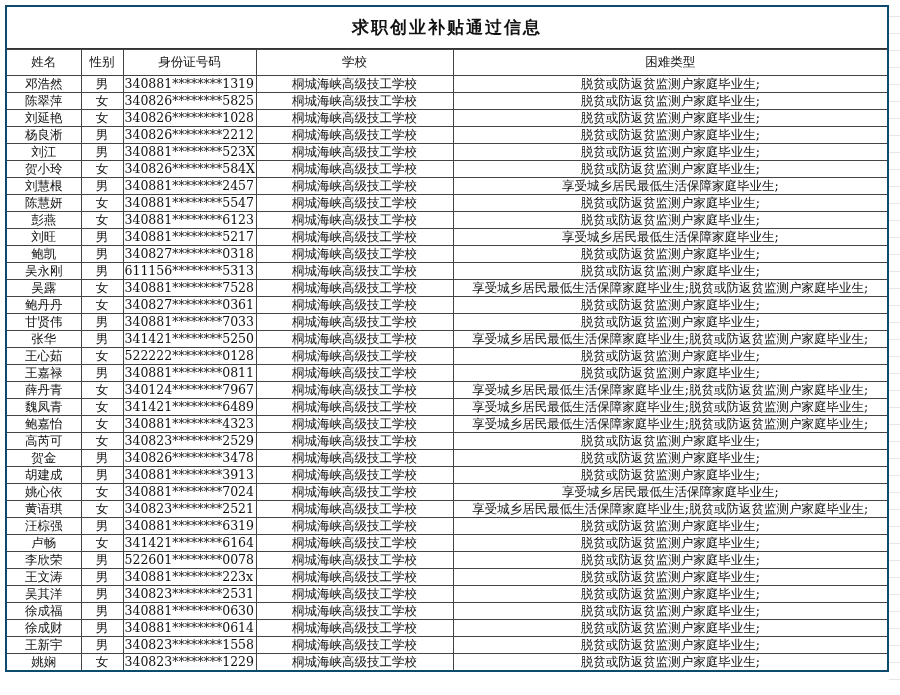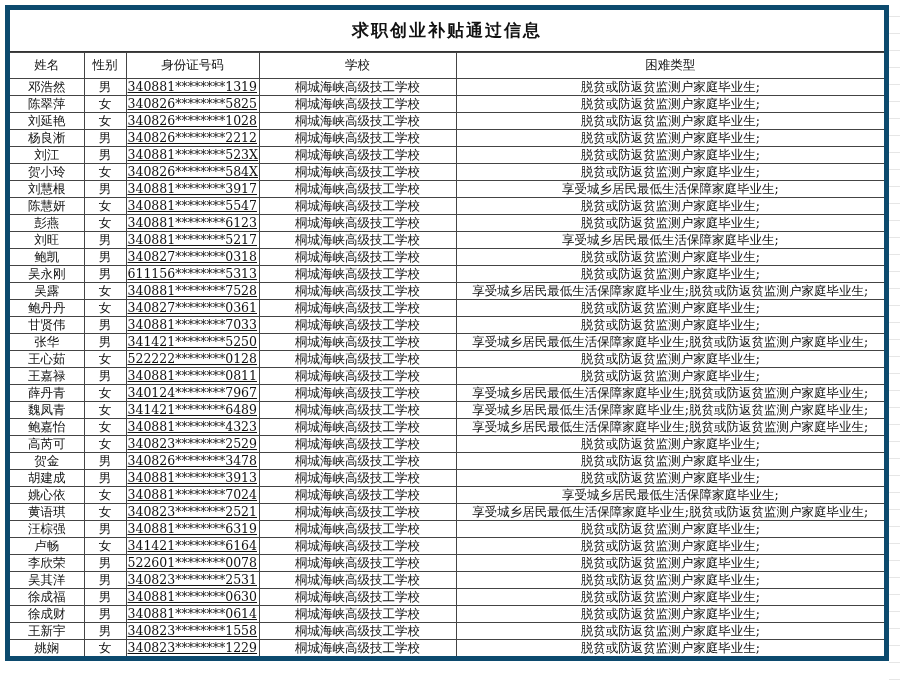--- a/index.html
+++ b/index.html
@@ -1,27 +1,27 @@
 <!DOCTYPE html>
 <html><head>
 <meta charset="utf-8">
 <style>
   html, body { margin: 0; padding: 0; background: #ffffff; }
   body { width: 900px; height: 695px; position: relative; overflow: hidden; font-family: "DejaVu Serif", "Liberation Serif", serif; color: #111; }
-  .sheet { position: absolute; left: 5px; top: 5px; width: 884px; border: 5px solid #0c4a6e; box-sizing: border-box; }
+  .sheet { position: absolute; left: 5px; top: 5px; width: 884px; border: 2px solid #0c4a6e; box-sizing: border-box; }
   .title { height: 41px; line-height: 41px; text-align: center; font-size: 17px; font-weight: bold; letter-spacing: 2px; border-bottom: 1px solid #333; }
   table { border-collapse: collapse; width: 100%; table-layout: fixed; }
   th, td { border: 1px solid #444; padding: 0; font-size: 12.5px; white-space: nowrap; overflow: hidden; }
   th { height: 25px; font-weight: normal; }
   td { height: 16px; line-height: 16px; }
   tr > *:first-child { border-left: none; }
   tr > *:last-child { border-right: none; }
   tbody tr:last-child td { border-bottom: none; }
   .c { text-align: center; }
-  .l { text-align: left; padding-left: 1px; text-decoration: underline; }
+  .l { text-align: left; padding-left: 1px; }
   .gridlines { position: absolute; left: 889px; top: 0; width: 11px; height: 695px; background: repeating-linear-gradient(#fff 0, #fff 16px, #e6e6e6 16px, #e6e6e6 17px); }
 </style>
 </head>
 <body>
 
 <div class="sheet">
   <div class="title">求职创业补贴通过信息</div>
   <table>
     <colgroup>
       <col style="width:74px">
@@ -78,21 +78,21 @@
         <tr>
           <td class="c">贺小玲</td>
           <td class="c">女</td>
           <td class="l">340826********584X</td>
           <td class="c">桐城海峡高级技工学校</td>
           <td class="c">脱贫或防返贫监测户家庭毕业生;</td>
         </tr>
         <tr>
           <td class="c">刘慧根</td>
           <td class="c">男</td>
-          <td class="l">340881********3917</td>
+          <td class="l">340881********2457</td>
           <td class="c">桐城海峡高级技工学校</td>
           <td class="c">享受城乡居民最低生活保障家庭毕业生;</td>
         </tr>
         <tr>
           <td class="c">陈慧妍</td>
           <td class="c">女</td>
           <td class="l">340881********5547</td>
           <td class="c">桐城海峡高级技工学校</td>
           <td class="c">脱贫或防返贫监测户家庭毕业生;</td>
         </tr>
@@ -233,20 +233,27 @@
           <td class="c">卢畅</td>
           <td class="c">女</td>
           <td class="l">341421********6164</td>
           <td class="c">桐城海峡高级技工学校</td>
           <td class="c">脱贫或防返贫监测户家庭毕业生;</td>
         </tr>
         <tr>
           <td class="c">李欣荣</td>
           <td class="c">男</td>
           <td class="l">522601********0078</td>
+          <td class="c">桐城海峡高级技工学校</td>
+          <td class="c">脱贫或防返贫监测户家庭毕业生;</td>
+        </tr>
+        <tr>
+          <td class="c">王文涛</td>
+          <td class="c">男</td>
+          <td class="l">340881********223x</td>
           <td class="c">桐城海峡高级技工学校</td>
           <td class="c">脱贫或防返贫监测户家庭毕业生;</td>
         </tr>
         <tr>
           <td class="c">吴其洋</td>
           <td class="c">男</td>
           <td class="l">340823********2531</td>
           <td class="c">桐城海峡高级技工学校</td>
           <td class="c">脱贫或防返贫监测户家庭毕业生;</td>
         </tr>

